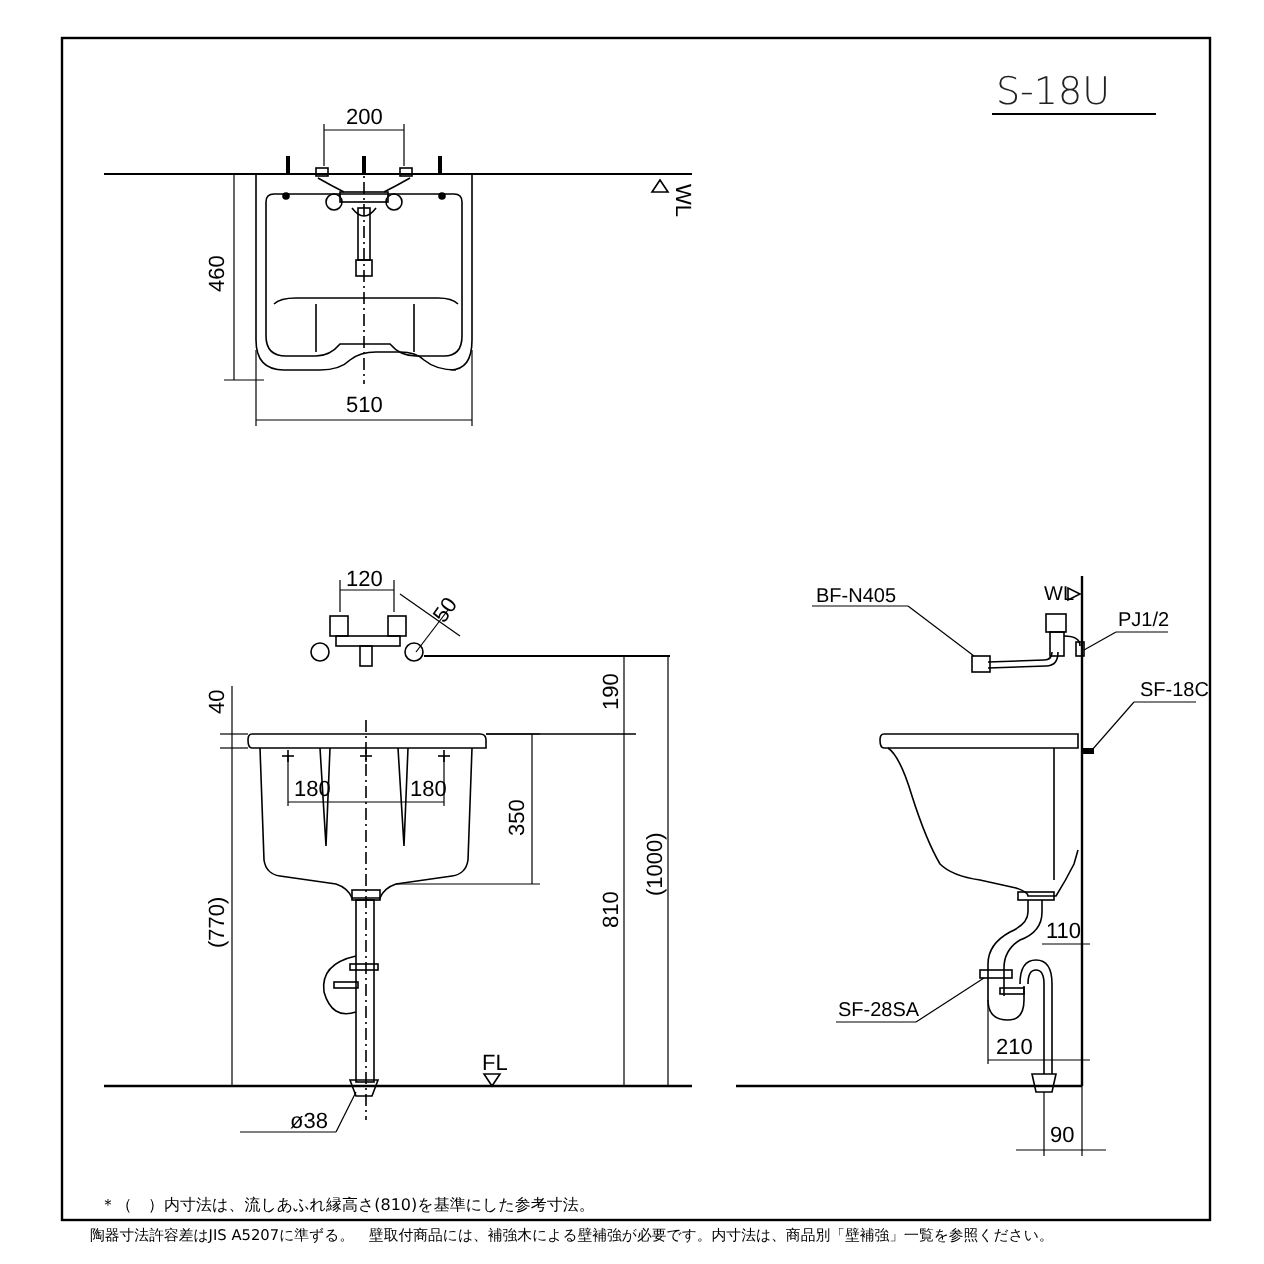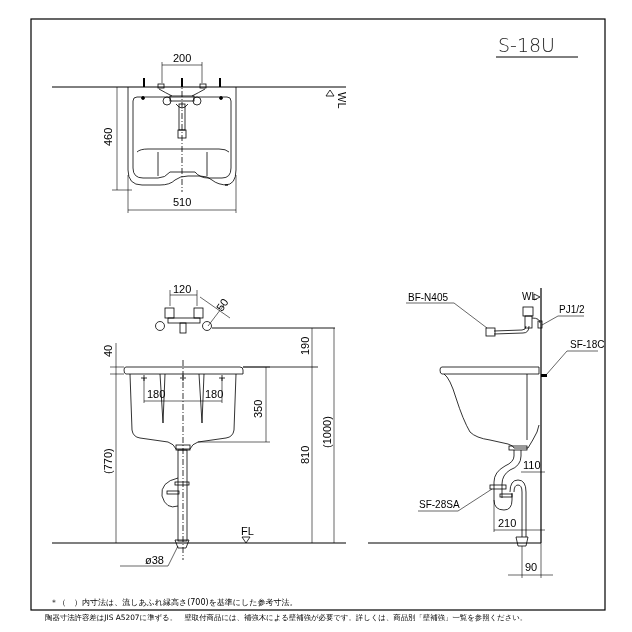--- a/index.html
+++ b/index.html
@@ -202,14 +202,14 @@
   <text class="lbl" x="408" y="301">BF-N405</text>
   <text class="lbl" x="522" y="300">WL</text>
   <text class="lbl" x="559" y="313">PJ1/2</text>
   <text class="lbl" x="570" y="348">SF-18C</text>
   <text class="lbl" x="419" y="508">SF-28SA</text>
   <text class="t" x="523" y="469">110</text>
   <text class="t" x="498" y="527">210</text>
   <text class="t" x="525" y="571">90</text>
 </svg>
 
-<div class="note" style="left:50px; top:597px;">＊（　）内寸法は、流しあふれ縁高さ(700)を基準にした参考寸法。</div>
-<div class="note" style="left:45px; top:613px; font-size:7.4px;">陶器寸法許容差はJIS A5207に準ずる。　壁取付商品には、補強木による壁補強が必要です。詳しくは、商品別「壁補強」一覧を参照ください。</div>
+<div class="note" style="left:50px; top:597px;">＊（　）内寸法は、流しあふれ縁高さ(810)を基準にした参考寸法。</div>
+<div class="note" style="left:45px; top:613px; font-size:7.4px;">陶器寸法許容差はJIS A5207に準ずる。　壁取付商品には、補強木による壁補強が必要です。内寸法は、商品別「壁補強」一覧を参照ください。</div>
 
 </body></html>

